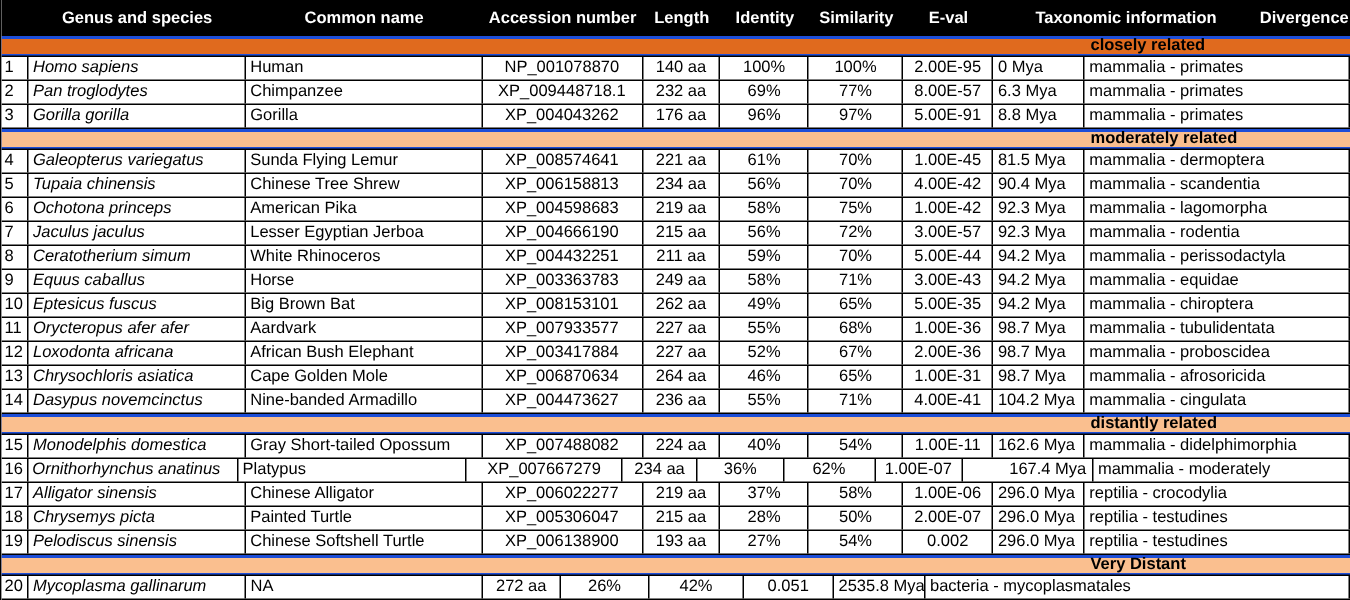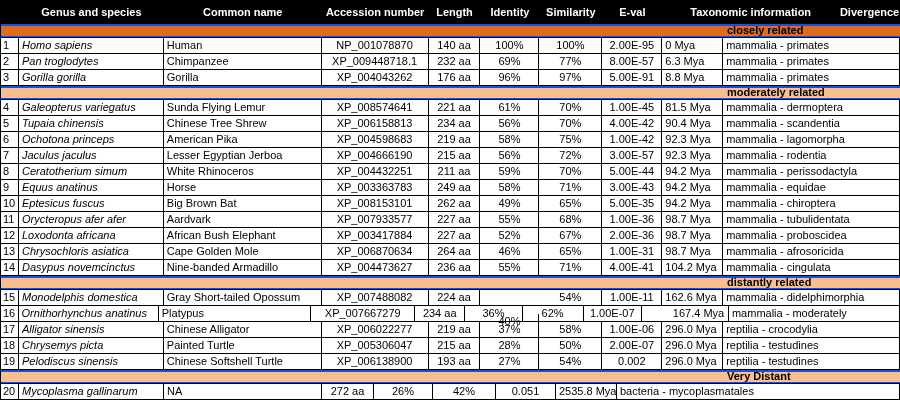--- a/index.html
+++ b/index.html
@@ -185,21 +185,21 @@
         <div class="cell center" style="width: 107px;">XP_004432251</div>
         <div class="cell center" style="width: 52px;">211 aa</div>
         <div class="cell center" style="width: 59px;">59%</div>
         <div class="cell center" style="width: 63px;">70%</div>
         <div class="cell center" style="width: 60px;">5.00E-44</div>
         <div class="cell" style="width: 61px;">94.2 Mya</div>
         <div class="cell last" style="width: 177px;">mammalia - perissodactyla</div>
       </div>
       <div class="row data-row">
         <div class="cell num" style="width: 18px;">9</div>
-        <div class="cell italic" style="width: 145px;">Equus anatinus</div>
+        <div class="cell italic" style="width: 145px;">Equus caballus</div>
         <div class="cell" style="width: 158px;">Horse</div>
         <div class="cell center" style="width: 107px;">XP_003363783</div>
         <div class="cell center" style="width: 52px;">249 aa</div>
         <div class="cell center" style="width: 59px;">58%</div>
         <div class="cell center" style="width: 63px;">71%</div>
         <div class="cell center" style="width: 60px;">3.00E-43</div>
         <div class="cell" style="width: 61px;">94.2 Mya</div>
         <div class="cell last" style="width: 177px;">mammalia - equidae</div>
       </div>
       <div class="row data-row">
@@ -265,21 +265,21 @@
       <div class="band-row">
         <div class="band" style="background: rgb(250, 191, 143);"></div>
         <span class="band-label">distantly related</span>
       </div>
       <div class="row data-row">
         <div class="cell num" style="width: 18px;">15</div>
         <div class="cell italic" style="width: 145px;">Monodelphis domestica</div>
         <div class="cell" style="width: 158px;">Gray Short-tailed Opossum</div>
         <div class="cell center" style="width: 107px;">XP_007488082</div>
         <div class="cell center" style="width: 52px;">224 aa</div>
-        <div class="cell center" style="width: 59px; margin-top: 24px;">40%</div>
+        <div class="cell center" style="width: 59px;">40%</div>
         <div class="cell center" style="width: 63px;">54%</div>
         <div class="cell center" style="width: 60px;">1.00E-11</div>
         <div class="cell" style="width: 61px;">162.6 Mya</div>
         <div class="cell last" style="width: 177px;">mammalia - didelphimorphia</div>
       </div>
       <div class="row data-row">
         <div class="cell num" style="width: 18px;">16</div>
         <div class="cell italic" style="width: 145px;">Ornithorhynchus anatinus</div>
         <div class="cell" style="width: 158px;">Platypus</div>
         <div class="cell center" style="width: 107px;">XP_007667279</div>

